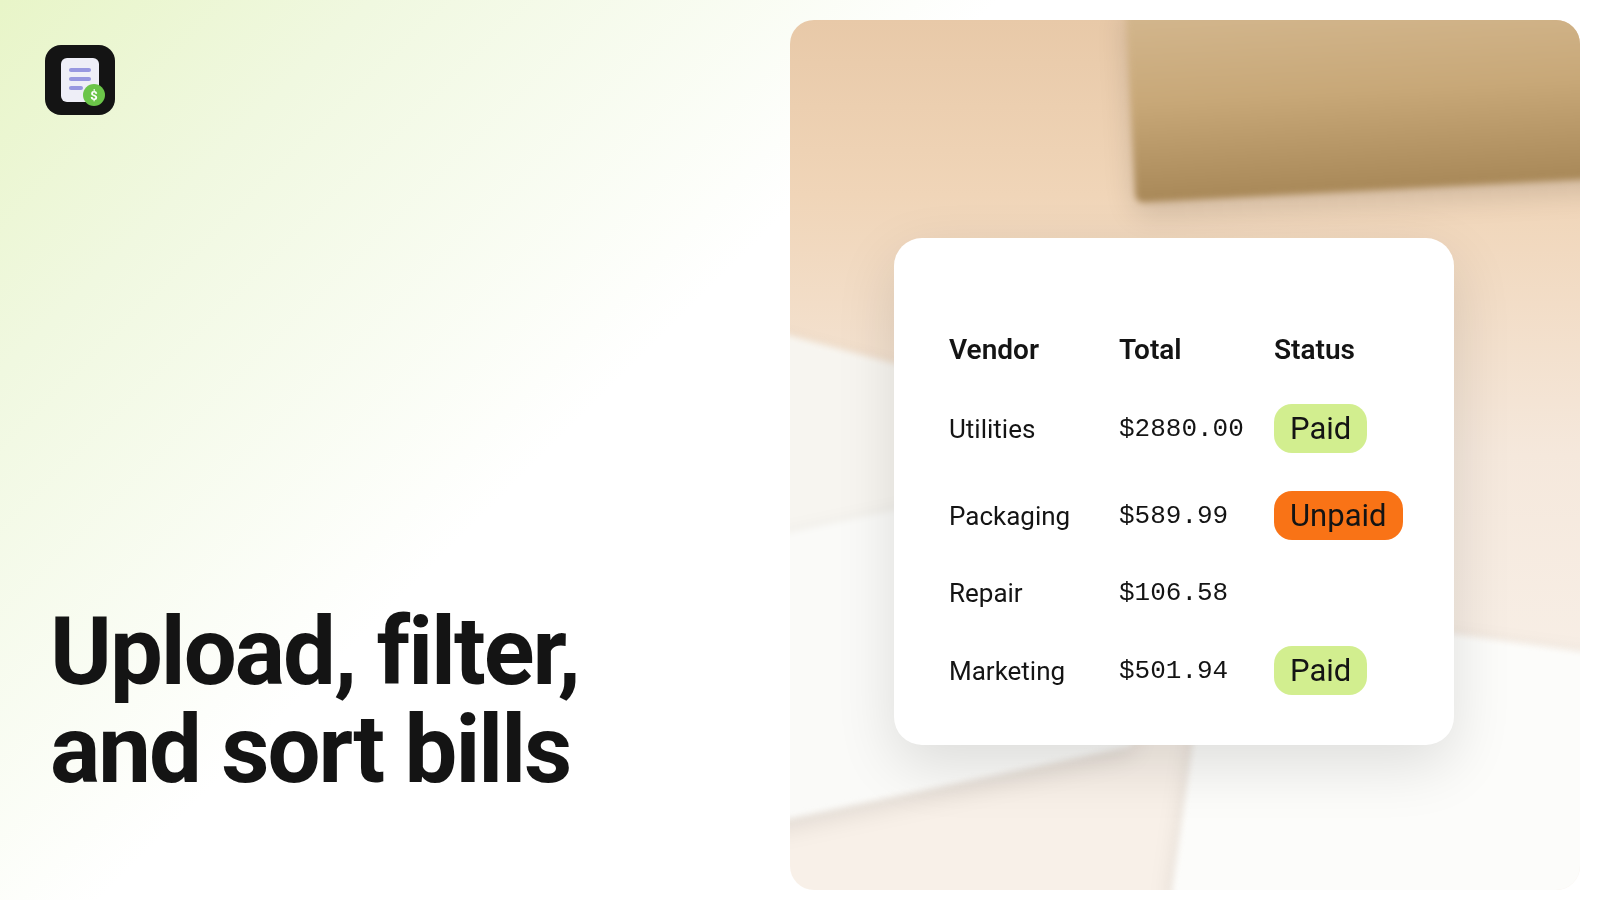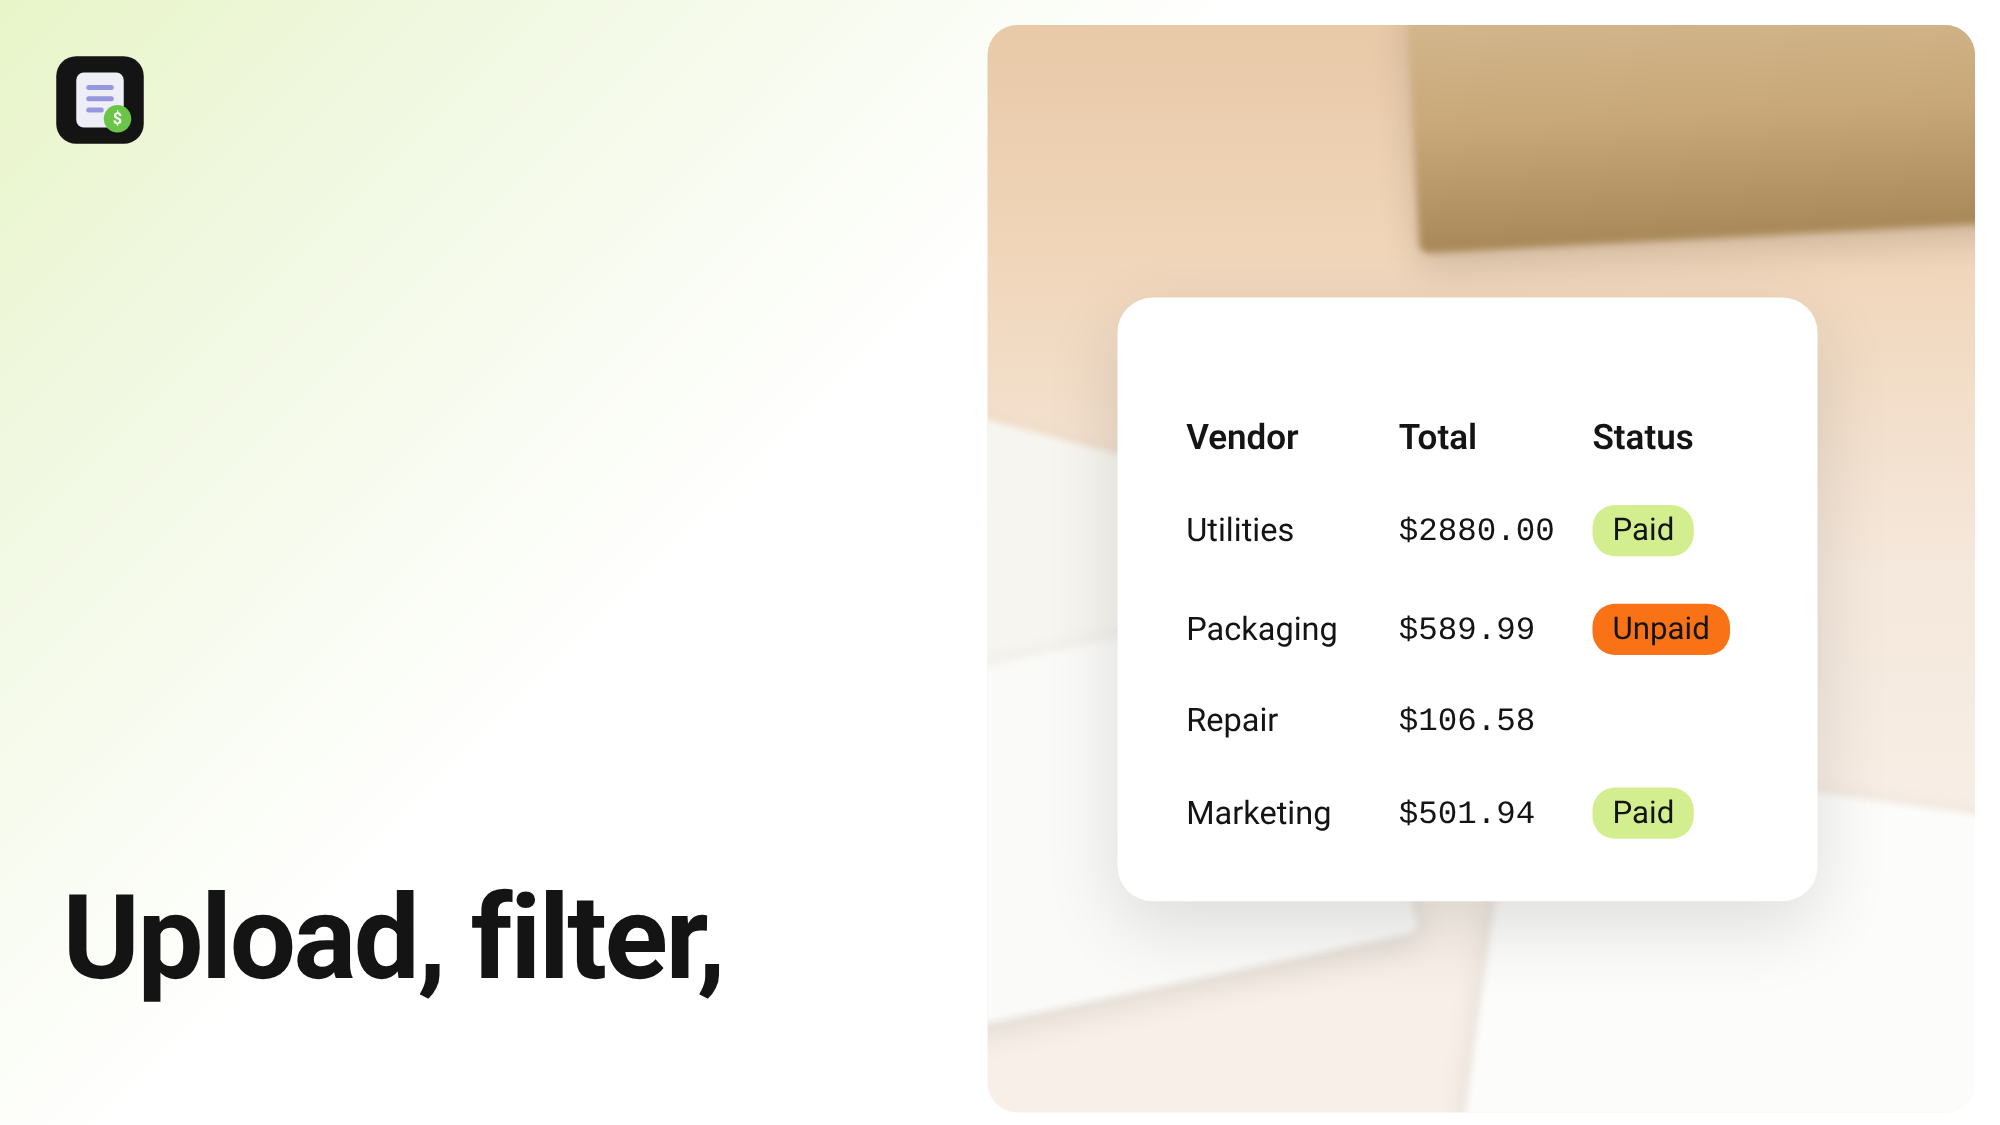--- a/index.html
+++ b/index.html
@@ -191,21 +191,21 @@
       font-size: 26px;
       font-weight: 400;
       color: #141414;
       font-family: Liberation Mono, monospace;
     }
     
     .status-badge {
       display: inline-block;
       padding: 6px 16px;
       border-radius: 18px;
-      font-size: 25px;
+      font-size: 31px;
       font-weight: 400;
       color: #141414;
       width: fit-content;
     }
     
     .status-paid {
       background: #d2ee8f;
     }
     
     .status-unpaid {
@@ -225,20 +225,21 @@
       <div class="logo-line"></div>
       <div class="logo-line"></div>
       <div class="logo-line"></div>
     </div>
     <div class="logo-badge">$</div>
   </div>
 </div>
 
 <div class="heading">
   <div>Upload, filter,</div>
+  <div>and sort bills</div>
 </div>
 
 <div class="right-panel">
   <div class="photo-bg">
     <div class="photo-shape books"></div>
     <div class="photo-shape envelope3"></div>
     <div class="photo-shape envelope1"></div>
     <div class="photo-shape envelope2"></div>
   </div>
 

